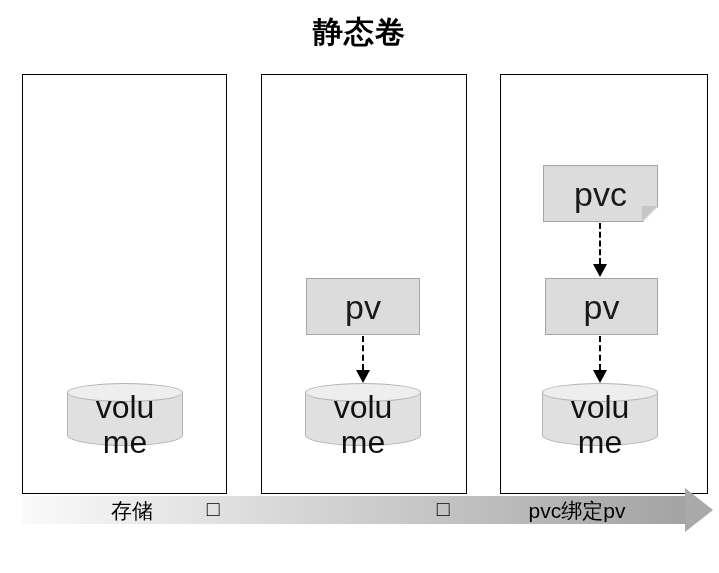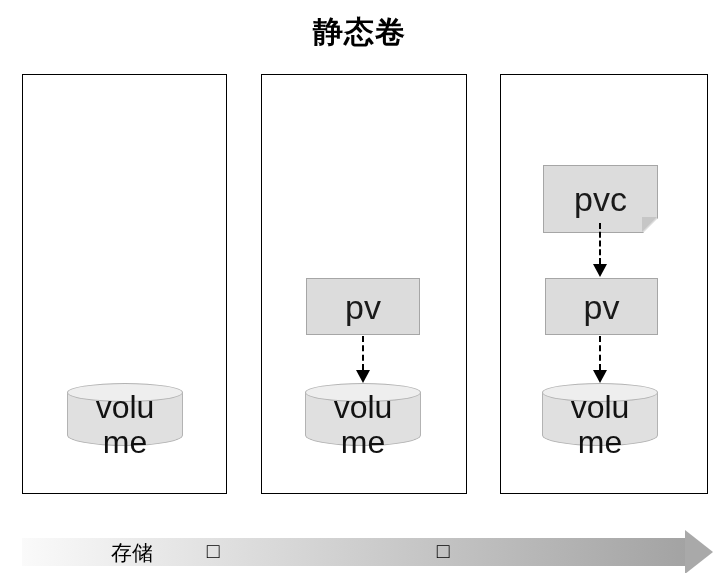--- a/index.html
+++ b/index.html
@@ -37,21 +37,21 @@
     display: flex;
     align-items: center;
     justify-content: center;
     font-size: 34px;
     color: #1a1a1a;
     line-height: 1;
   }
   .pv2  { left: 306px; top: 278px; width: 114px; height: 57px; }
   .pv3  { left: 545px; top: 278px; width: 113px; height: 57px; }
   .pvc3 {
-    left: 543px; top: 165px; width: 115px; height: 68px;
+    left: 543px; top: 165px; width: 115px; height: 57px;
     clip-path: polygon(0 0, 100% 0, 100% calc(100% - 15px), calc(100% - 15px) 100%, 0 100%);
   }
   .fold-corner {
     position: absolute;
     right: 0; bottom: 0;
     width: 0; height: 0;
     border-top: 15px solid #c6c6c6;
     border-right: 15px solid transparent;
   }
 
@@ -100,21 +100,21 @@
   .conn3a .conn-line { height: 41px; }
   .conn-head {
     width: 0; height: 0;
     border-left: 7px solid transparent;
     border-right: 7px solid transparent;
     border-top: 13px solid #000000;
   }
 
   .timeline {
     position: absolute;
-    left: 22px; top: 530px;
+    left: 22px; top: 488px;
     width: 691px; height: 44px;
   }
   .timeline-band {
     position: absolute;
     left: 0; right: 27px; top: 8px;
     height: 28px;
     background: linear-gradient(to right, #fafafa, #a3a3a3);
   }
   .timeline-head {
     position: absolute;
@@ -185,13 +185,14 @@
   <div class="cyl-top"></div>
   <div class="cyl-label">volume</div>
 </div>
 
 <div class="timeline">
   <div class="timeline-band"></div>
   <div class="timeline-head"></div>
   <span class="tl-label tl-storage">存储</span>
   <span class="tl-label tl-sep1">□</span>
   <span class="tl-label tl-sep2">□</span>
+  <span class="tl-label tl-pvcbind">pvc绑定pv</span>
 </div>
 
 </body></html>

